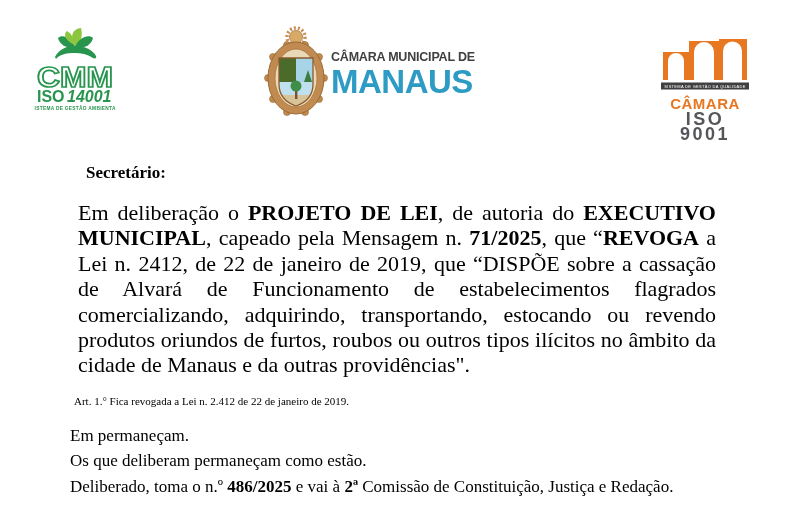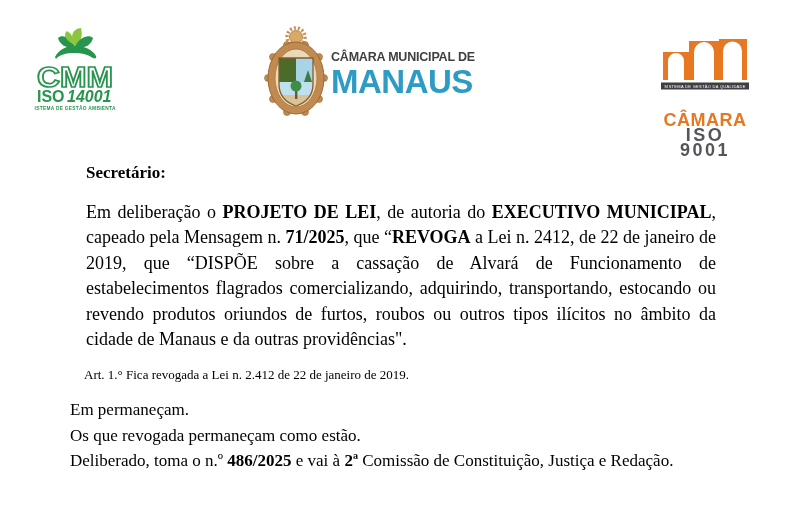--- a/index.html
+++ b/index.html
@@ -7,27 +7,27 @@
     position:relative;width:787px;height:513px;background:#ffffff;
     overflow:hidden;font-family:"Liberation Serif",serif;color:#000;padding-left:40px;
   }
   
   .logo-cmm{position:absolute;left:34px;top:26px;}
   .logo-crest{position:absolute;left:262px;top:25px;}
   .logo-manaus-text{position:absolute;left:331px;top:51px;font-family:"Liberation Sans",sans-serif;}
   .manaus-top{font-size:12.5px;font-weight:bold;color:#404040;letter-spacing:-0.2px;line-height:13px;white-space:nowrap;}
   .manaus-name{font-size:33px;font-weight:bold;color:#2E9BC4;letter-spacing:-0.5px;line-height:33px;margin-top:1px;white-space:nowrap;}
   .logo-iso9001{position:absolute;left:659px;top:37px;width:92px;text-align:center;font-family:"Liberation Sans",sans-serif;}
-  .iso9001-name{font-size:18px;font-weight:bold;color:#E87722;letter-spacing:0.5px;line-height:16px;margin-top:18px;}
+  .iso9001-name{font-size:15px;font-weight:bold;color:#E87722;letter-spacing:0.5px;line-height:16px;margin-top:2px;}
   .iso9001-iso{font-size:18px;font-weight:bold;color:#54565A;letter-spacing:2.5px;line-height:15px;}
   
   .doc{position:absolute;left:70px;top:146px;width:646px;}
   .doc-heading{font-size:17px;font-weight:bold;margin:16px;line-height:22px;}
-  .doc-par{font-size:18px;line-height:25.4px;text-align:justify;margin:11px 0 0 16px;}
-  .doc-article{font-size:13px;line-height:18px;margin:14px 0 0 14px;}
+  .doc-par{font-size:22px;line-height:25.4px;text-align:justify;margin:11px 0 0 8px;}
+  .doc-article{font-size:11px;line-height:18px;margin:14px 0 0 4px;}
   .doc-heading-2{margin-top:19px;}
   .pres-block{margin-top:13px;font-size:17px;line-height:25.4px;}
   .pres-line{margin:0;}
   .pres-line.justify{text-align:justify;}
 </style>
 </head>
 <body>
 
 <div id="page">
 
@@ -104,18 +104,18 @@
 
     <h2 class="doc-heading">Secretário:</h2>
 
     <p class="doc-par"><span>Em deliberação o </span><b>PROJETO DE LEI</b><span>, de autoria do </span><b>EXECUTIVO MUNICIPAL</b><span>, capeado pela Mensagem n. </span><b>71/2025</b><span>, que “</span><b>REVOGA</b><span> a Lei n. 2412, de 22 de janeiro de 2019, que “DISPÕE sobre a cassação de Alvará de Funcionamento de estabelecimentos flagrados comercializando, adquirindo, transportando, estocando ou revendo produtos oriundos de furtos, roubos ou outros tipos ilícitos no âmbito da cidade de Manaus e da outras providências".</span></p>
 
     <p class="doc-article">Art. 1.° Fica revogada a Lei n. 2.412 de 22 de janeiro de 2019.</p>
 
 
     <div class="pres-block">
       <p class="pres-line">Em permaneçam.</p>
-      <p class="pres-line">Os que revogada permaneçam como estão.</p>
+      <p class="pres-line">Os que deliberam permaneçam como estão.</p>
       <p class="pres-line justify"><span>Deliberado, toma o n.º </span><b>486/2025</b><span> e vai à </span><b>2ª</b><span> Comissão de Constituição, Justiça e Redação.</span></p>
     </div>
   </div>
 
 </div>
 
 </body></html>

